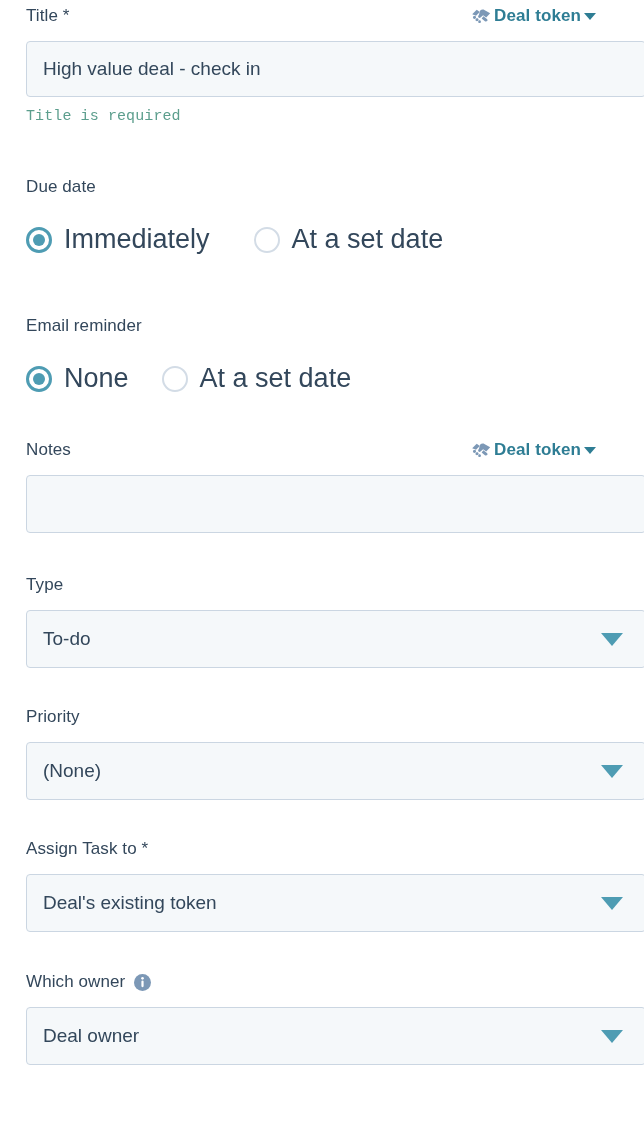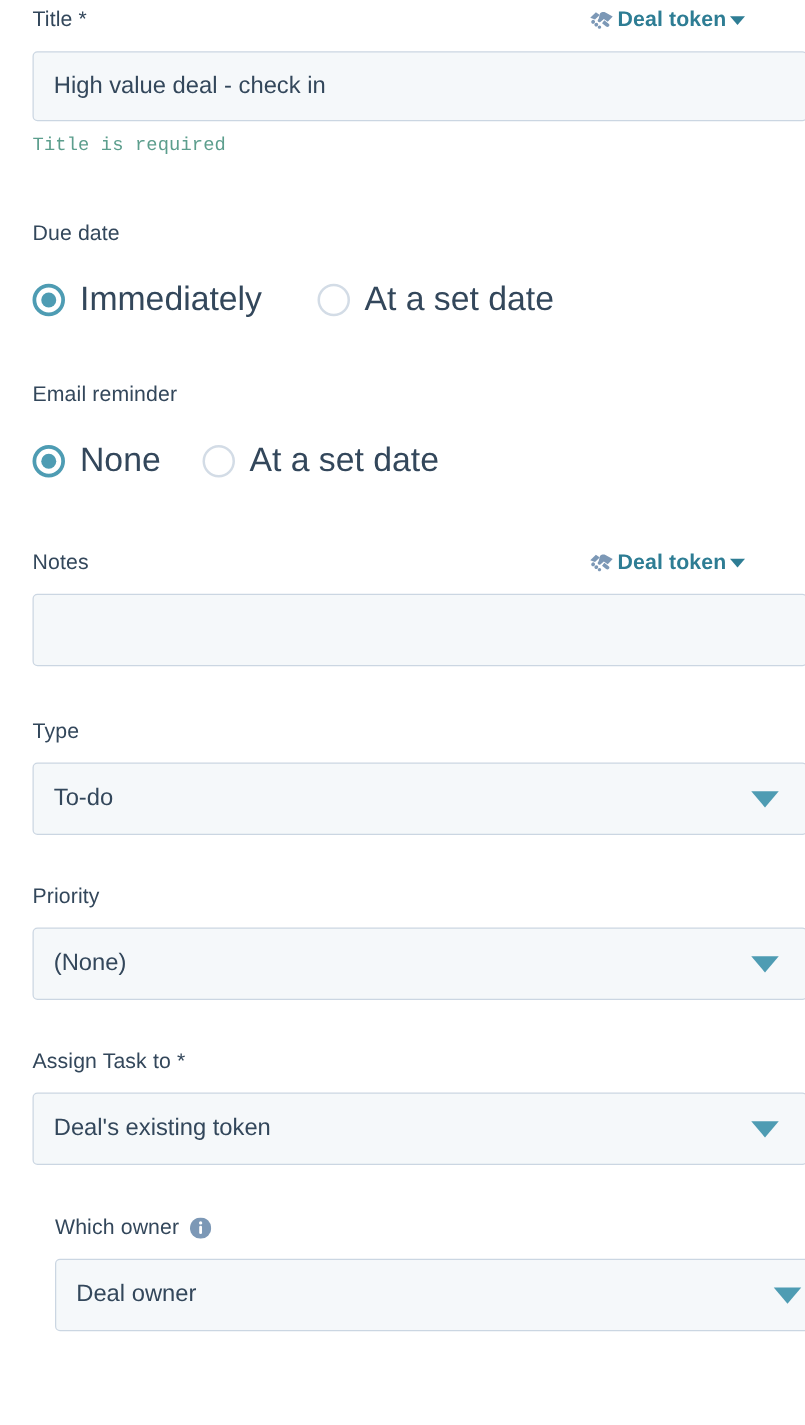--- a/index.html
+++ b/index.html
@@ -154,26 +154,26 @@
   }
   .label-inline {
     display: flex;
     align-items: center;
     gap: 9px;
   }
 
   
   #f-title       { position: absolute; left: 26px; top: 6px;   width: 570px; }
   #f-duedate     { position: absolute; left: 26px; top: 177px; width: 570px; }
-  #f-emailrem    { position: absolute; left: 26px; top: 306px; width: 570px; }
+  #f-emailrem    { position: absolute; left: 26px; top: 316px; width: 570px; }
   #f-notes       { position: absolute; left: 26px; top: 440px; width: 570px; }
   #f-type        { position: absolute; left: 26px; top: 575px; width: 570px; }
   #f-priority    { position: absolute; left: 26px; top: 707px; width: 570px; }
   #f-assign      { position: absolute; left: 26px; top: 839px; width: 570px; }
-  #f-which       { position: absolute; left: 44px; top: 972px; width: 570px; }
+  #f-which       { position: absolute; left: 26px; top: 972px; width: 570px; }
 
   .gap-label  { margin-top: 15px; }
   .gap-help   { margin-top: 11px; font-family: Liberation Mono, monospace; }
   .gap-radio  { margin-top: 27px; }
   .opt-gap    { margin-left: 44px; }
   .opt-gap-b  { margin-left: 33px; }
 </style>
 </head>
 <body>
 

